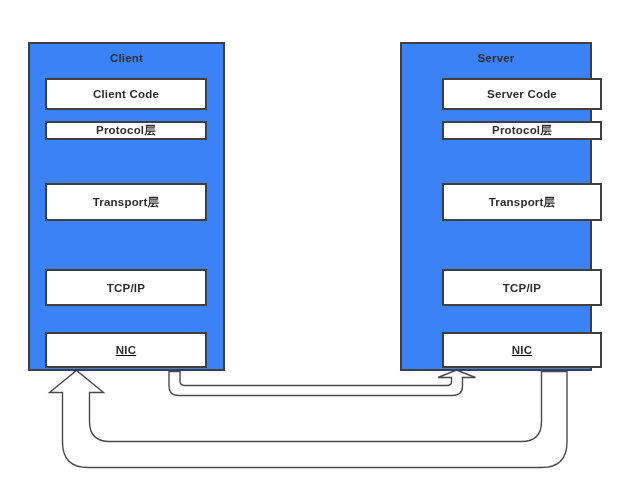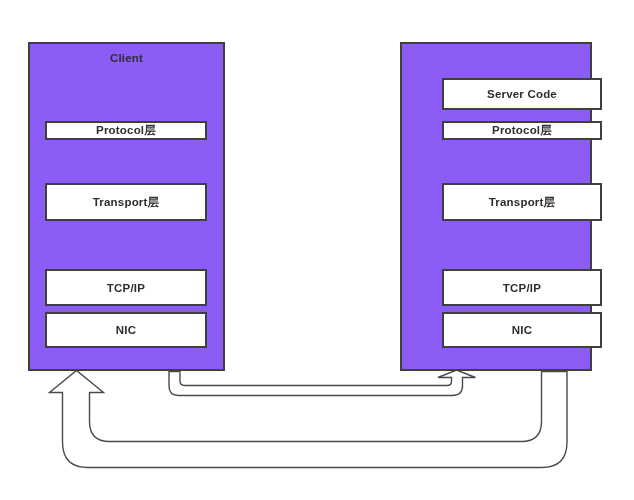--- a/index.html
+++ b/index.html
@@ -20,21 +20,21 @@
     left: 0;
     top: 0;
     width: 634px;
     height: 500px;
   }
   .panel {
     position: absolute;
     top: 42px;
     height: 329px;
     border: 2px solid #3f3f3f;
-    background: #8b5cf6;
+    background: #3b82f6;
     box-sizing: border-box;
   }
   .panel-client { left: 28px;  width: 197px; }
   .panel-server { left: 400px; width: 192px; }
   .panel-title {
     position: absolute;
     left: 0;
     top: 8px;
     width: 100%;
     text-align: center;
@@ -59,21 +59,21 @@
     font-weight: 700;
     color: #2e2e2e;
     letter-spacing: 0.2px;
     white-space: nowrap;
   }
   
   .row-0 { top: 34px;  height: 32px; }
   .row-1 { top: 77px;  height: 19px; }
   .row-2 { top: 139px; height: 38px; }
   .row-3 { top: 225px; height: 37px; }
-  .row-4 { top: 268px; height: 36px; }
+  .row-4 { top: 288px; height: 36px; text-decoration: underline; }
 </style>
 </head>
 <body>
 
 <div class="stage">
 
   <svg class="arrow-layer" width="634" height="500" viewBox="0 0 634 500">
 
     <path d="M 567 371.5
              L 567 442
@@ -103,35 +103,39 @@
              L 451.5 377.5
              L 451.5 381.5
              Q 451.5 385.5 447 385.5
              L 184.5 385.5
              Q 180 385.5 180 381
              L 180 371.5 Z" fill="#ffffff" stroke="#4a4a4a" stroke-width="1.4"></path>
   </svg>
 
   <div class="panel panel-client">
     <div class="panel-title">Client</div>
+    <div class="layer-box row-0">
+      <span class="layer-label">Client Code</span>
+    </div>
     <div class="layer-box row-1">
       <span class="layer-label">Protocol层</span>
     </div>
     <div class="layer-box row-2">
       <span class="layer-label">Transport层</span>
     </div>
     <div class="layer-box row-3">
       <span class="layer-label">TCP/IP</span>
     </div>
     <div class="layer-box row-4">
       <span class="layer-label">NIC</span>
     </div>
   </div>
 
   <div class="panel panel-server">
+    <div class="panel-title">Server</div>
     <div class="layer-box row-0">
       <span class="layer-label">Server Code</span>
     </div>
     <div class="layer-box row-1">
       <span class="layer-label">Protocol层</span>
     </div>
     <div class="layer-box row-2">
       <span class="layer-label">Transport层</span>
     </div>
     <div class="layer-box row-3">

